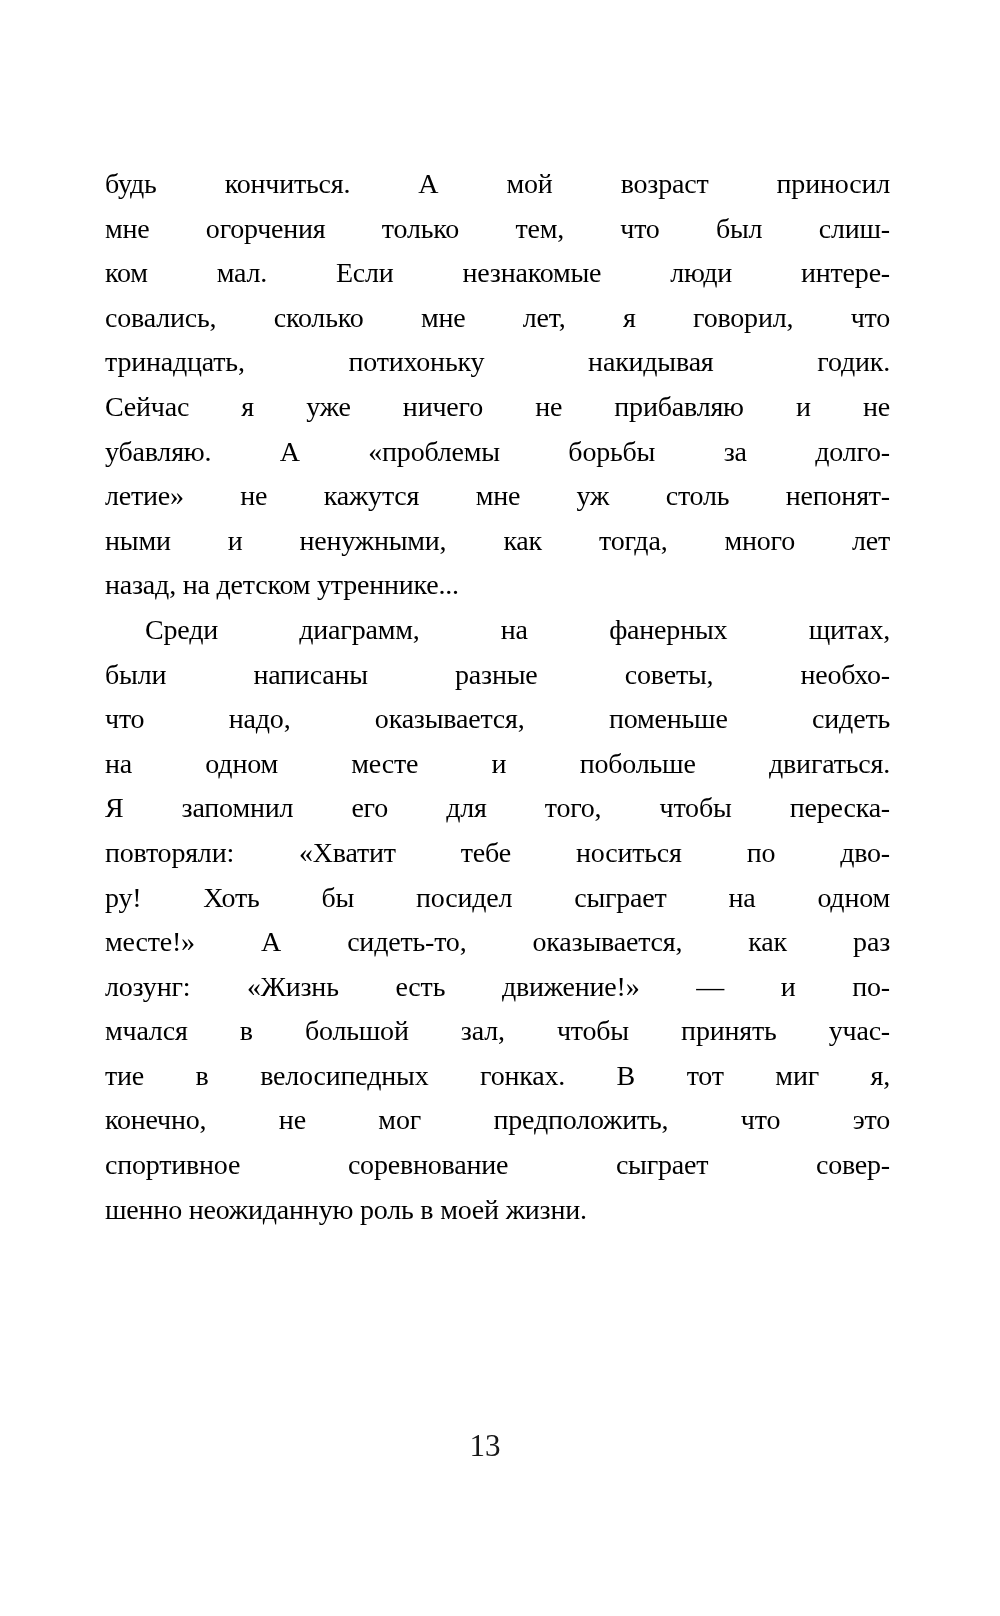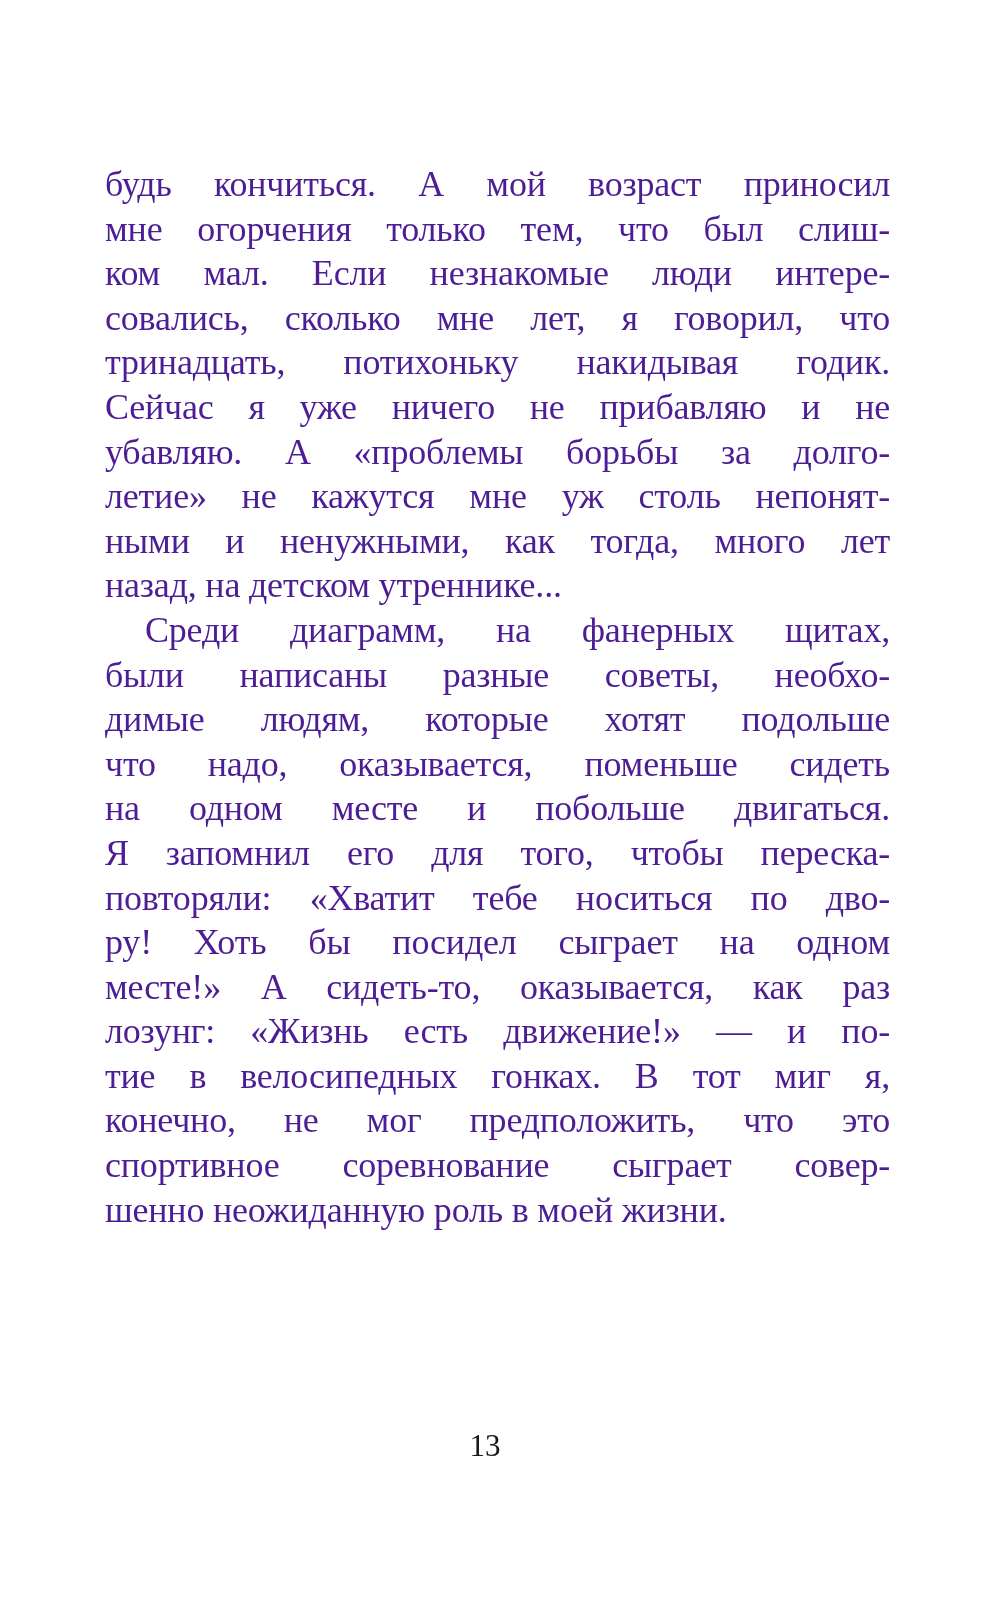--- a/index.html
+++ b/index.html
@@ -14,23 +14,23 @@
     width: 1000px;
     height: 1616px;
     background: #ffffff;
     overflow: hidden;
   }
   .text-block {
     position: absolute;
     left: 105px;
     top: 162px;
     width: 785px;
-    font-size: 36px;
+    font-size: 28px;
     line-height: 44.6px;
-    color: #4c1d95;
+    color: #000000;
     letter-spacing: -0.2px;
   }
   .para { margin: 0; padding: 0; }
   .line { text-align: justify; }
   .line.j { text-align-last: justify; }
   .line.end { text-align: left; text-align-last: left; }
   .line.indent { text-indent: 40px; }
   .folio {
     position: absolute;
     left: 105px;
@@ -56,28 +56,28 @@
       <div class="line j">Сейчас я уже ничего не прибавляю и не</div>
       <div class="line j">убавляю. А «проблемы борьбы за долго-</div>
       <div class="line j">летие» не кажутся мне уж столь непонят-</div>
       <div class="line j">ными и ненужными, как тогда, много лет</div>
       <div class="line end">назад, на детском утреннике...</div>
     </div>
 
     <div class="para">
       <div class="line j indent">Среди диаграмм, на фанерных щитах,</div>
       <div class="line j">были написаны разные советы, необхо-</div>
-      <div class="line j">димые людям, которые хотят подольше</div>
       <div class="line j">что надо, оказывается, поменьше сидеть</div>
       <div class="line j">на одном месте и побольше двигаться.</div>
       <div class="line j">Я запомнил его для того, чтобы переска-</div>
       <div class="line j">повторяли: «Хватит тебе носиться по дво-</div>
       <div class="line j">ру! Хоть бы посидел сыграет на одном</div>
       <div class="line j">месте!» А сидеть-то, оказывается, как раз</div>
       <div class="line j">лозунг: «Жизнь есть движение!» — и по-</div>
+      <div class="line j">мчался в большой зал, чтобы принять учас-</div>
       <div class="line j">тие в велосипедных гонках. В тот миг я,</div>
       <div class="line j">конечно, не мог предположить, что это</div>
       <div class="line j">спортивное соревнование сыграет совер-</div>
       <div class="line end">шенно неожиданную роль в моей жизни.</div>
     </div>
 
   </div>
 
   <div class="folio">13</div>
 </div>

